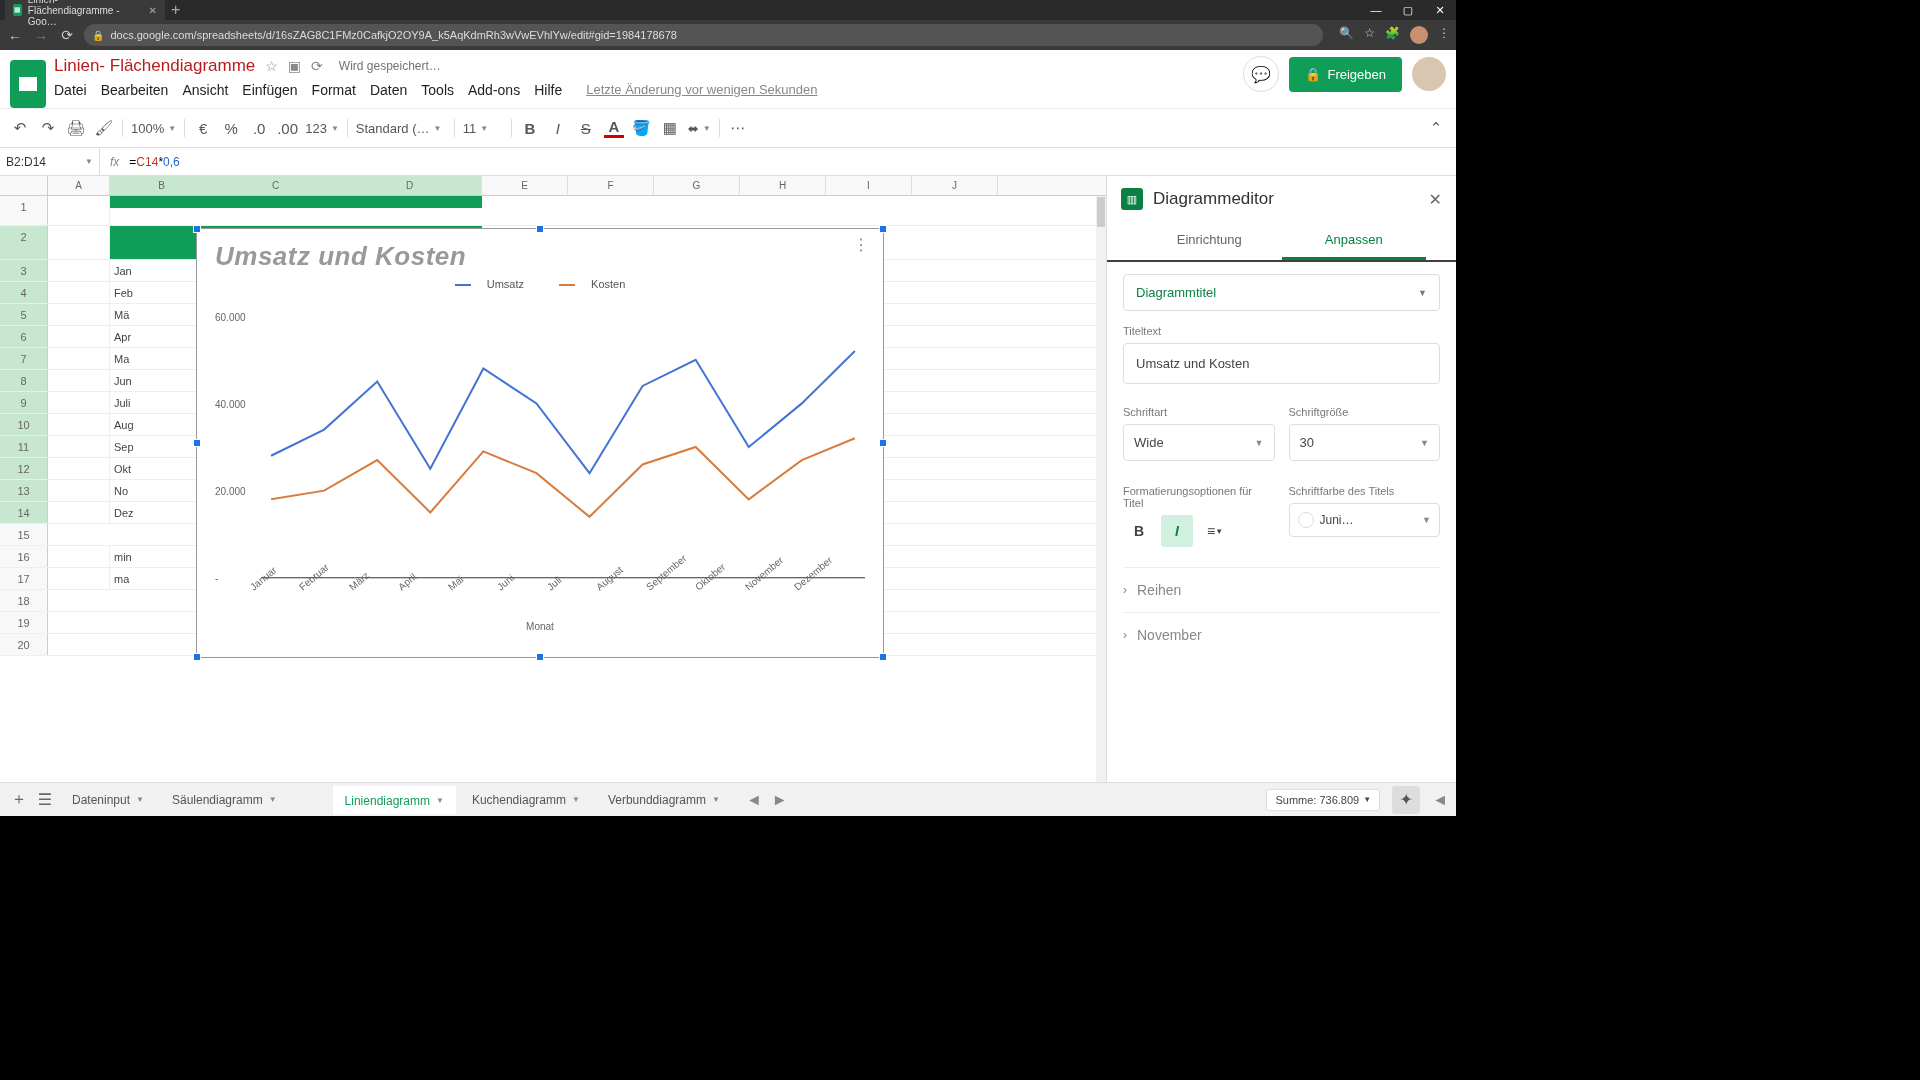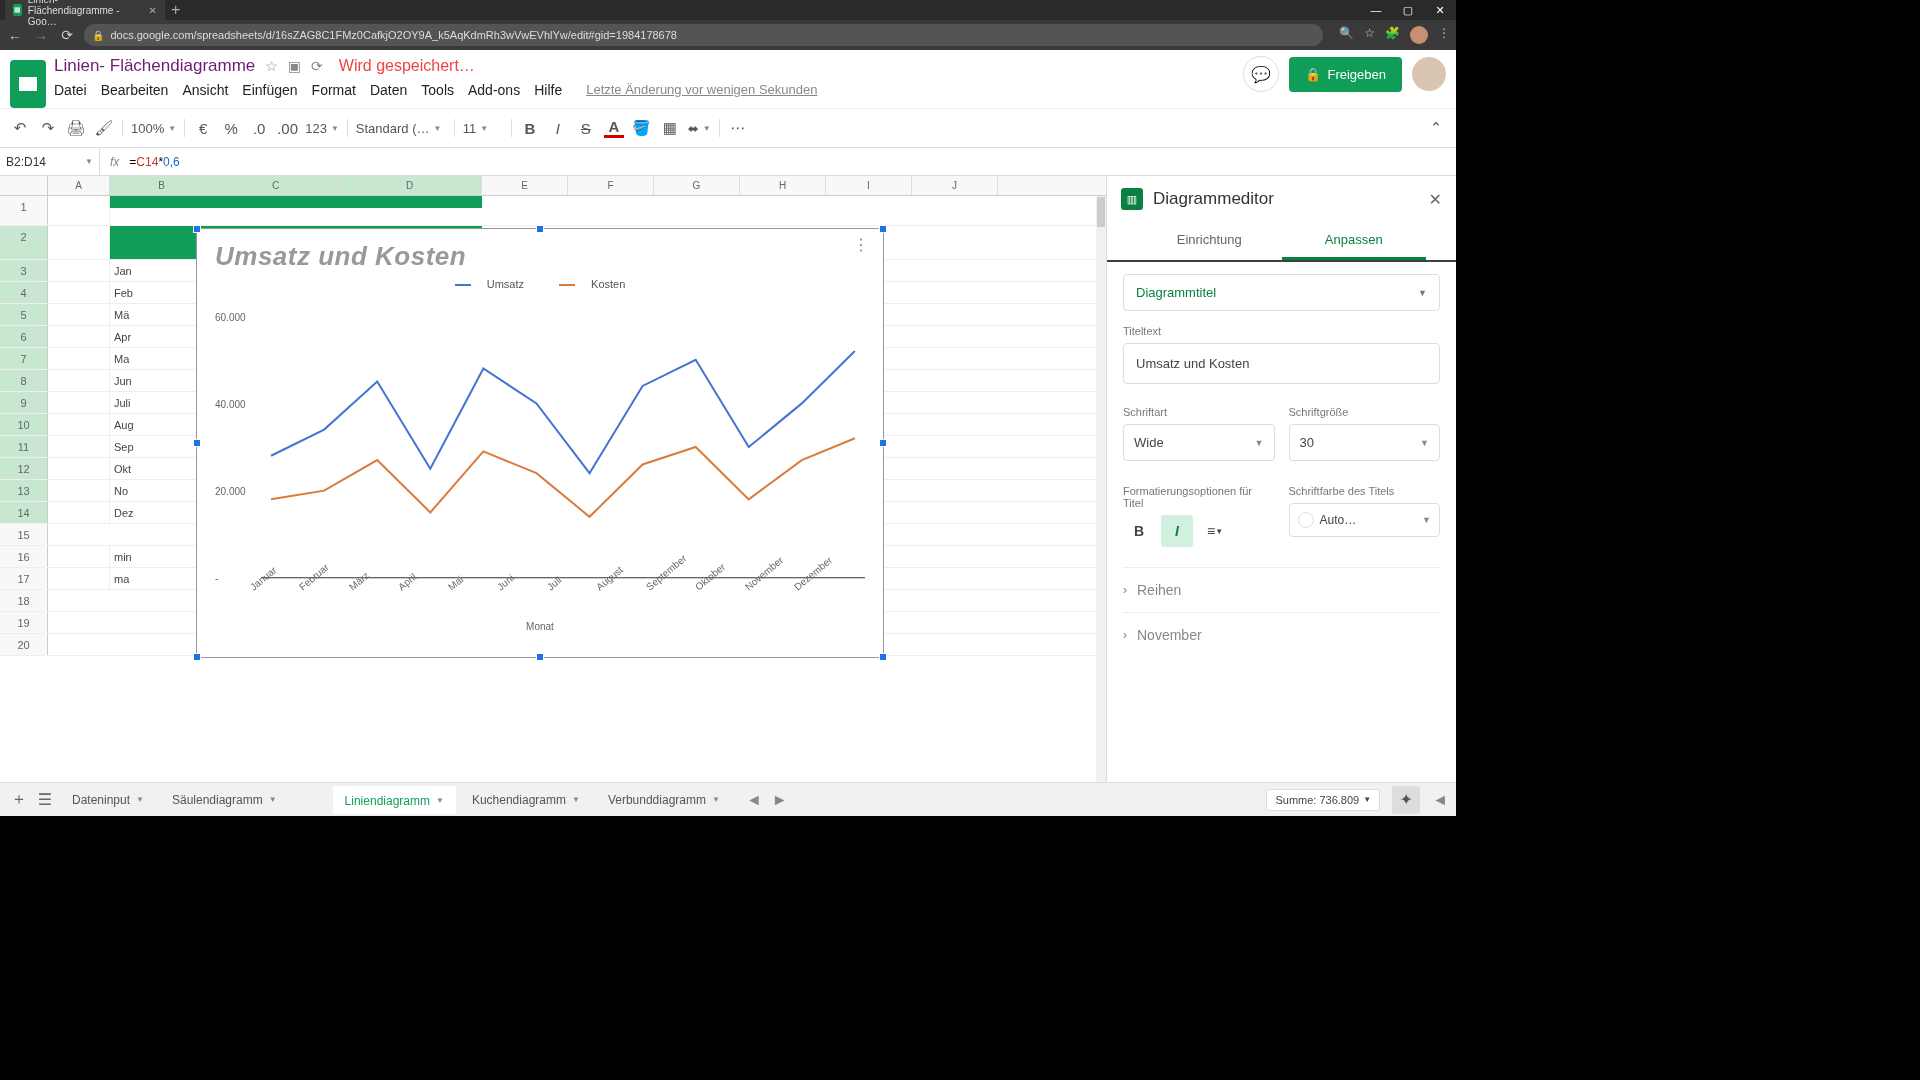--- a/index.html
+++ b/index.html
@@ -21,23 +21,23 @@
 .ext { display: flex; gap: 10px; margin-left: 8px; }
 .ext span { color: #ccc; font-size: 12px; }
 .avatar-s { width: 18px; height: 18px; border-radius: 50%; background: #c89070; }
 
 
 .app-header { display: flex; align-items: flex-start; padding: 6px 10px 0 10px; gap: 8px; }
 .sheets-logo { width: 36px; height: 48px; background: #0f9d58; border-radius: 4px; margin-top: 4px; display: flex; align-items: center; justify-content: center; }
 .sheets-logo::after { content: ""; width: 18px; height: 14px; background: #fff; }
 .header-texts { flex: 1; }
 .doc-title-row { display: flex; align-items: center; gap: 10px; }
-.doc-title { font-size: 17px; color: #701a75; font-weight: 400; }
+.doc-title { font-size: 17px; color: #b91c1c; font-weight: 400; }
 .title-icon { color: #888; font-size: 14px; }
-.saving { color: #ef4444; font-size: 16px; margin-left: 6px; }
+.saving { color: #737373; font-size: 12px; margin-left: 6px; }
 .menubar { display: flex; gap: 14px; margin-top: 6px; font-size: 14px; color: #222; }
 .menubar .link { color: #888; text-decoration: underline; margin-left: 10px; font-size: 13px; }
 .header-actions { display: flex; align-items: center; gap: 10px; }
 .comment-btn { width: 36px; height: 36px; border: 1px solid #ddd; border-radius: 50%; display: flex; align-items: center; justify-content: center; color: #666; }
 .share-btn { background: #0f9d58; color: #fff; padding: 10px 16px; border-radius: 4px; font-size: 13px; font-weight: 500; display: flex; align-items: center; gap: 6px; }
 .acct-avatar { width: 34px; height: 34px; border-radius: 50%; background: #dac5b0; }
 
 
 .toolbar { height: 40px; border-top: 1px solid #eee; border-bottom: 1px solid #ddd; display: flex; align-items: center; padding: 0 10px; gap: 8px; color: #555; font-size: 13px; }
 .tb-ico { width: 20px; text-align: center; font-size: 15px; }
@@ -464,21 +464,21 @@
             <div class="fmt-btns">
               <div class="fmt-btn">B</div>
               <div class="fmt-btn active" style="font-style:italic">I</div>
               <div class="fmt-btn">≡<span style="font-size:8px">▼</span></div>
             </div>
           </div>
           <div>
             <div class="field-label">Schriftfarbe des Titels</div>
             <div class="color-sel">
               <span class="color-swatch"></span>
-              <span>Auto…</span>
+              <span>Juni…</span>
               <span style="margin-left:auto;font-size:9px;color:#888">▼</span>
             </div>
           </div>
         </div>
         <div style="height:20px"></div>
         <div class="section-row">
           <span class="chev">›</span>
           <span>Reihen</span>
         </div>
         <div class="section-row">

